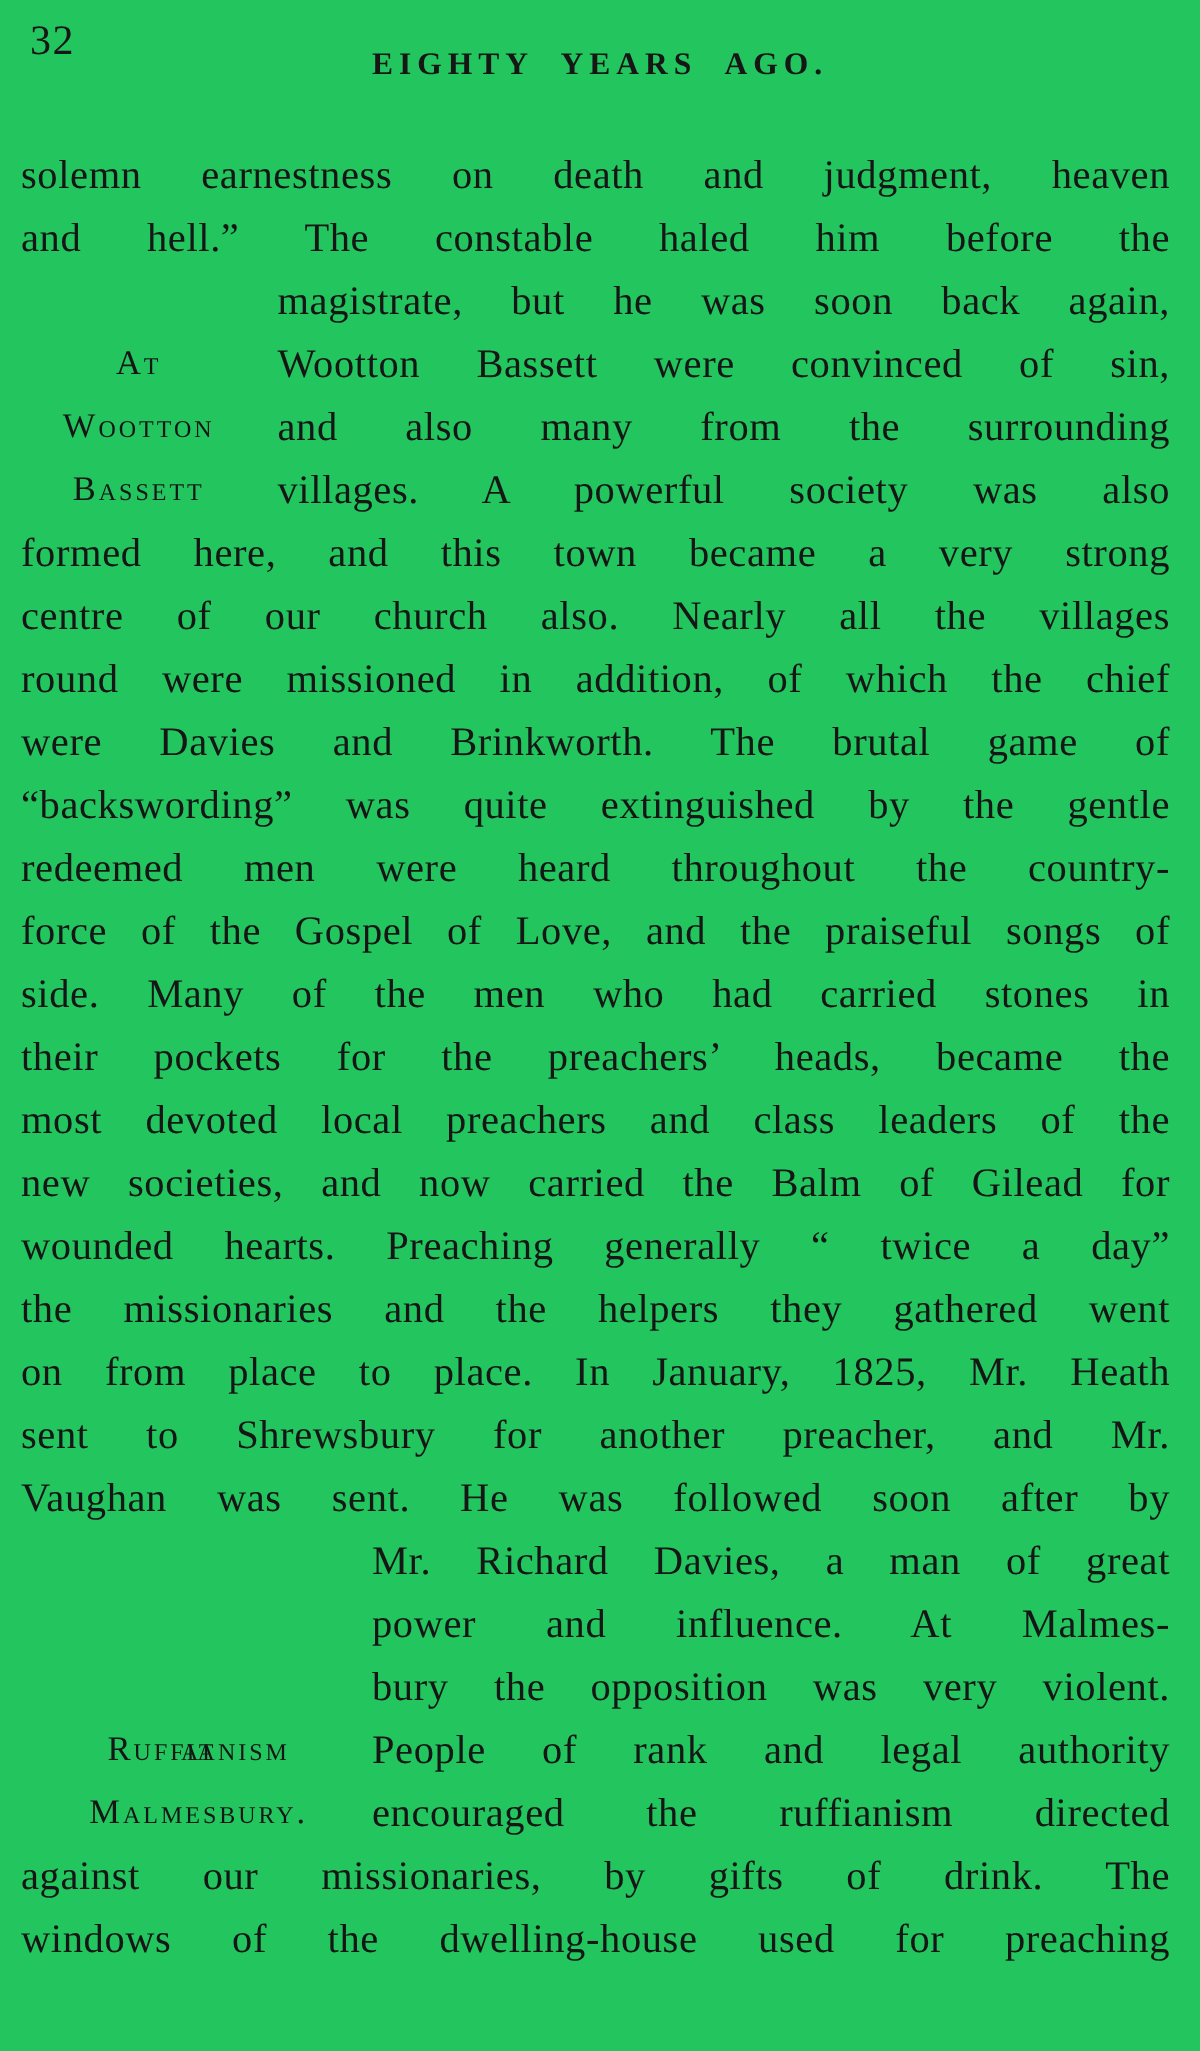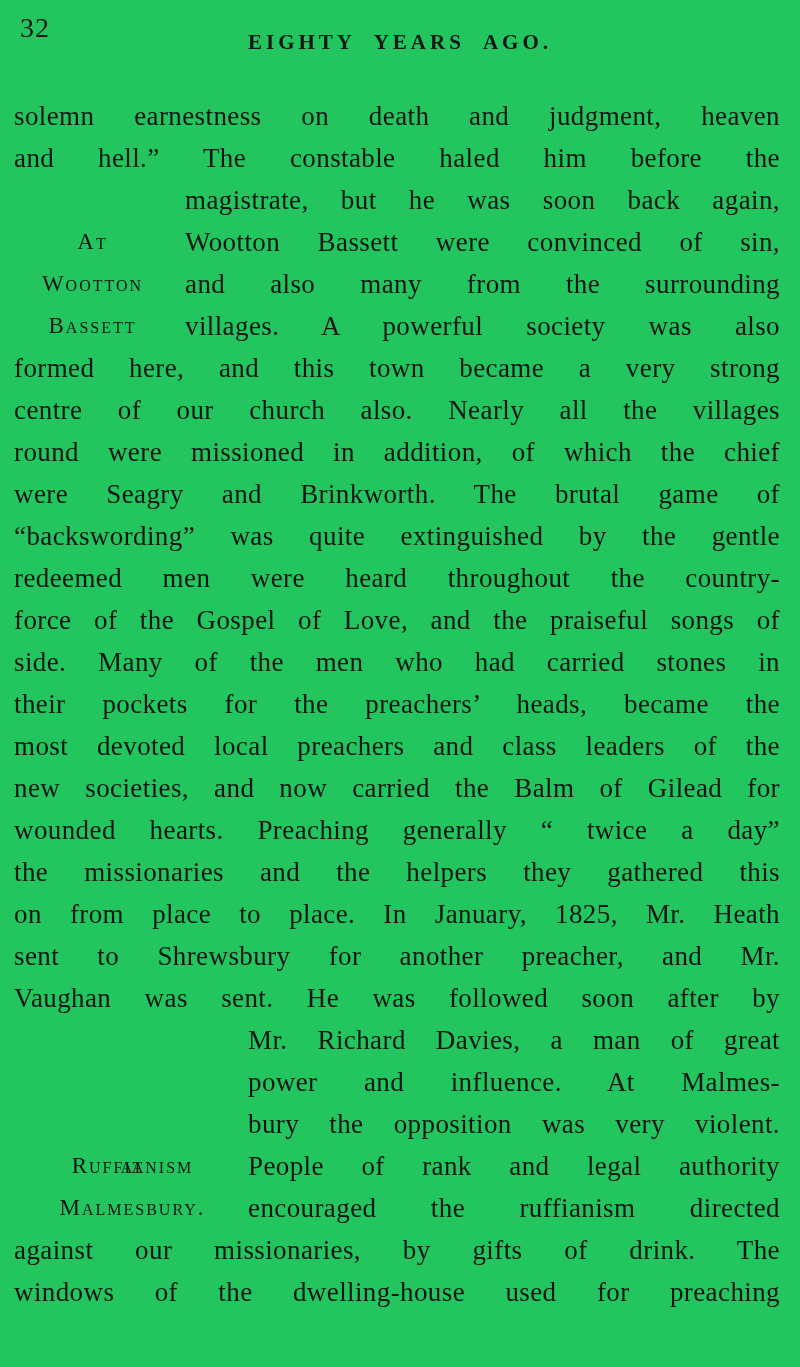--- a/index.html
+++ b/index.html
@@ -85,30 +85,30 @@
   <div class="body-text">
     <div class="bl">solemn earnestness on death and judgment, heaven</div>
     <div class="bl">and hell.”  The constable haled him before the</div>
     <div class="bl ia">magistrate, but he was soon back again,</div>
     <div class="bl ia">Wootton Bassett were convinced of sin,</div>
     <div class="bl ia">and also many from the surrounding</div>
     <div class="bl ia">villages.  A powerful society was also</div>
     <div class="bl">formed here, and this town became a very strong</div>
     <div class="bl">centre of our church also.  Nearly all the villages</div>
     <div class="bl">round were missioned in addition, of which the chief</div>
-    <div class="bl">were Seagry and Brinkworth.  The brutal game of</div>
+    <div class="bl">were Davies and Brinkworth.  The brutal game of</div>
     <div class="bl">“backswording” was quite extinguished by the gentle</div>
     <div class="bl">redeemed men were heard throughout the country-</div>
     <div class="bl">force of the Gospel of Love, and the praiseful songs of</div>
     <div class="bl">side.  Many of the men who had carried stones in</div>
     <div class="bl">their pockets for the preachers’ heads, became the</div>
     <div class="bl">most devoted local preachers and class leaders of the</div>
     <div class="bl">new societies, and now carried the Balm of Gilead for</div>
     <div class="bl">wounded hearts.  Preaching generally “ twice a day”</div>
-    <div class="bl">the missionaries and the helpers they gathered this</div>
+    <div class="bl">the missionaries and the helpers they gathered went</div>
     <div class="bl">on from place to place.  In January, 1825, Mr. Heath</div>
     <div class="bl">sent to Shrewsbury for another preacher, and Mr.</div>
     <div class="bl">Vaughan was sent.  He was followed soon after by</div>
     <div class="bl ib">Mr. Richard Davies, a man of great</div>
     <div class="bl ib">power and influence.  At Malmes-</div>
     <div class="bl ib">bury the opposition was very violent.</div>
     <div class="bl ib">People of rank and legal authority</div>
     <div class="bl ib">encouraged the ruffianism directed</div>
     <div class="bl">against our missionaries, by gifts of drink.  The</div>
     <div class="bl">windows of the dwelling-house used for preaching</div>

